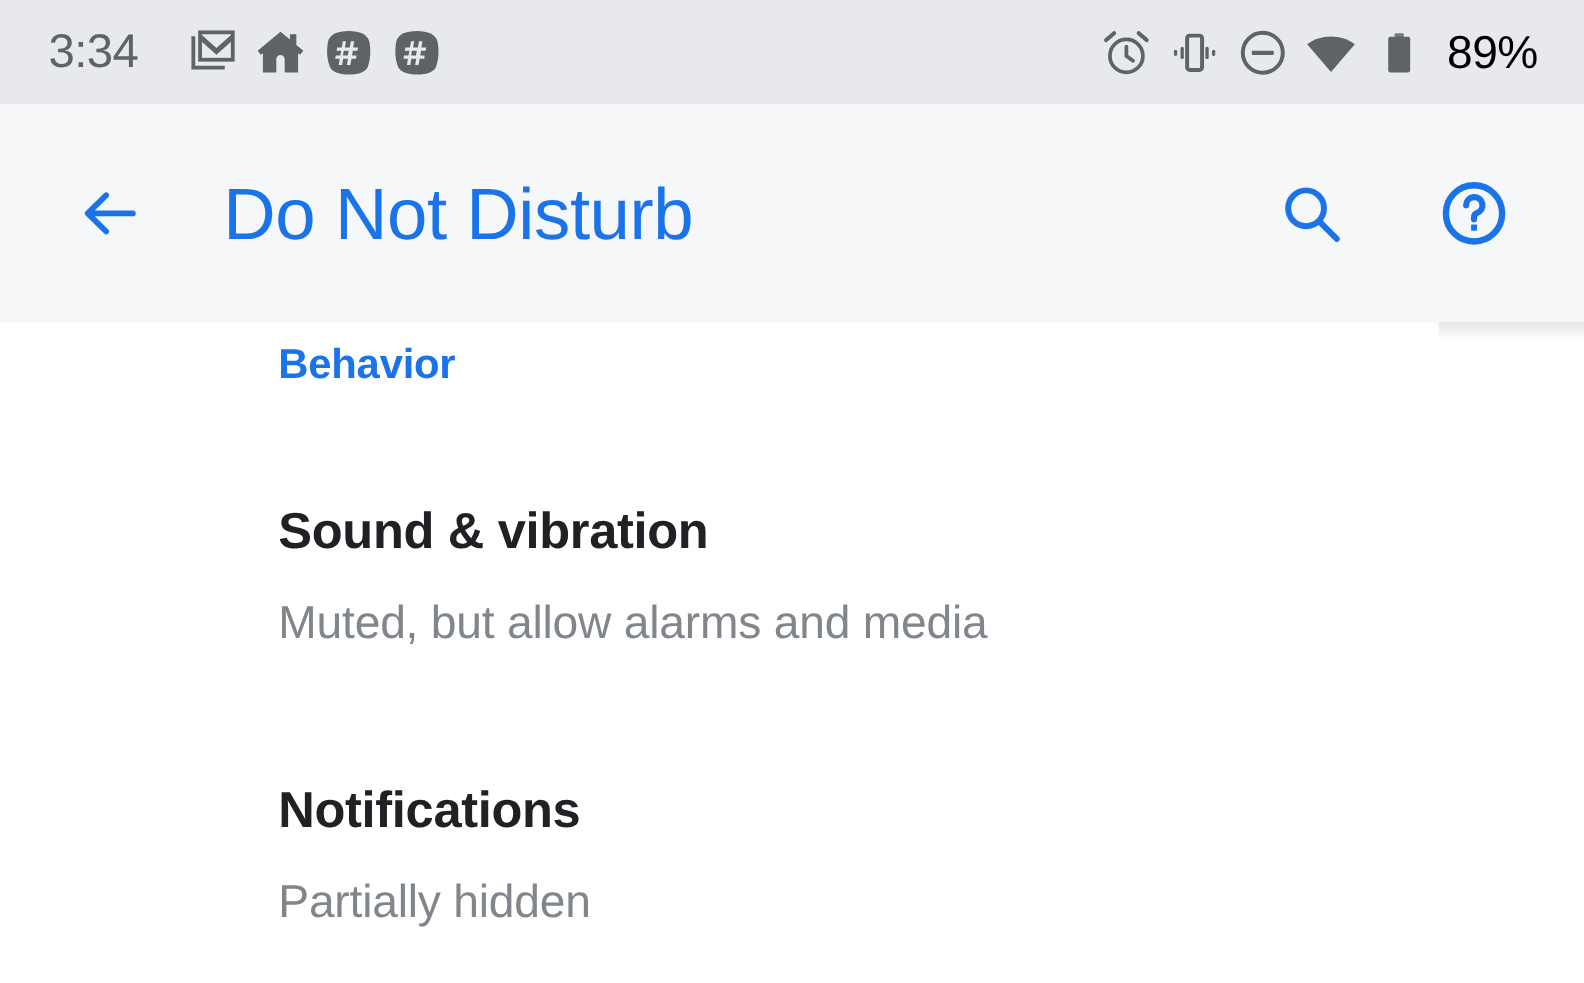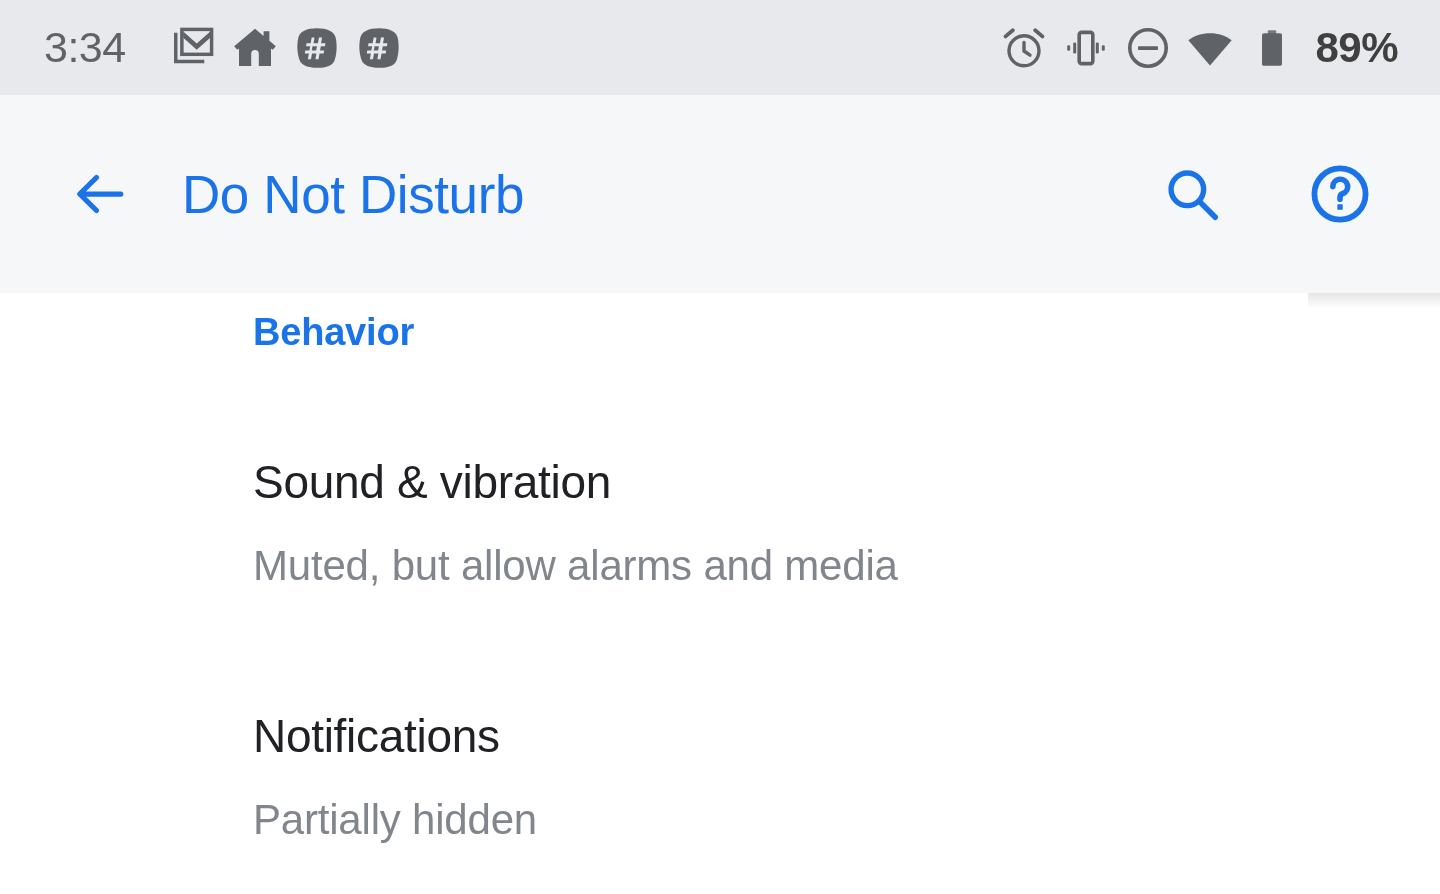--- a/index.html
+++ b/index.html
@@ -29,39 +29,39 @@
     font-size:43px; color:#5f6368; letter-spacing:-0.5px;
     font-weight:400; line-height:1;
     margin-right:36px;
   }
   .sicon {
     width:62px; height:60px;
     display:flex; align-items:center; justify-content:center;
   }
   .sicon svg { display:block; }
   .battery-pct {
-    font-size:42px; color:#404040; letter-spacing:-0.5px;
-    font-weight:700; line-height:1; margin-left:12px;
+    font-size:42px; color:#000000; letter-spacing:-0.5px;
+    font-weight:400; line-height:1; margin-left:12px;
   }
 
   
   .app-bar {
     position:absolute; left:0; top:95px;
     width:1440px; height:198px;
     background:#f6f7f9;
     display:flex; align-items:center;
   }
   .back-btn {
     width:96px; height:96px; margin-left:52px;
     display:flex; align-items:center; justify-content:center;
     cursor:pointer; border-radius:50%;
   }
   .app-title {
-    font-size:53px; color:#1a73e8; font-weight:400;
-    letter-spacing:-0.4px; margin-left:34px;
+    font-size:66px; color:#1a73e8; font-weight:400;
+    letter-spacing:-0.4px; margin-left:55px;
     white-space:nowrap;
   }
   .bar-actions { margin-left:auto; display:flex; align-items:center; gap:72px; margin-right:62px; }
   .bar-action {
     width:76px; height:76px;
     display:flex; align-items:center; justify-content:center;
     cursor:pointer; border-radius:50%;
   }
 
   .bar-shadow {
@@ -83,21 +83,21 @@
     letter-spacing:-0.2px;
   }
   .pref-item {
     position:absolute; left:0; width:1440px;
     padding:0 253px 0 253px;
     cursor:pointer;
   }
   .pref-item.item-0 { top:162px; }
   .pref-item.item-1 { top:416px; }
   .pref-title {
-    font-size:46px; color:#202124; font-weight:400;
+    font-size:46px; color:#202124; font-weight:700;
     letter-spacing:-0.3px; line-height:1.18;
     white-space:nowrap;
   }
   .pref-summary {
     font-size:42px; color:#80868b; font-weight:400;
     letter-spacing:-0.2px; line-height:1.18;
     margin-top:32px; white-space:nowrap;
   }
 </style>
 </head>

